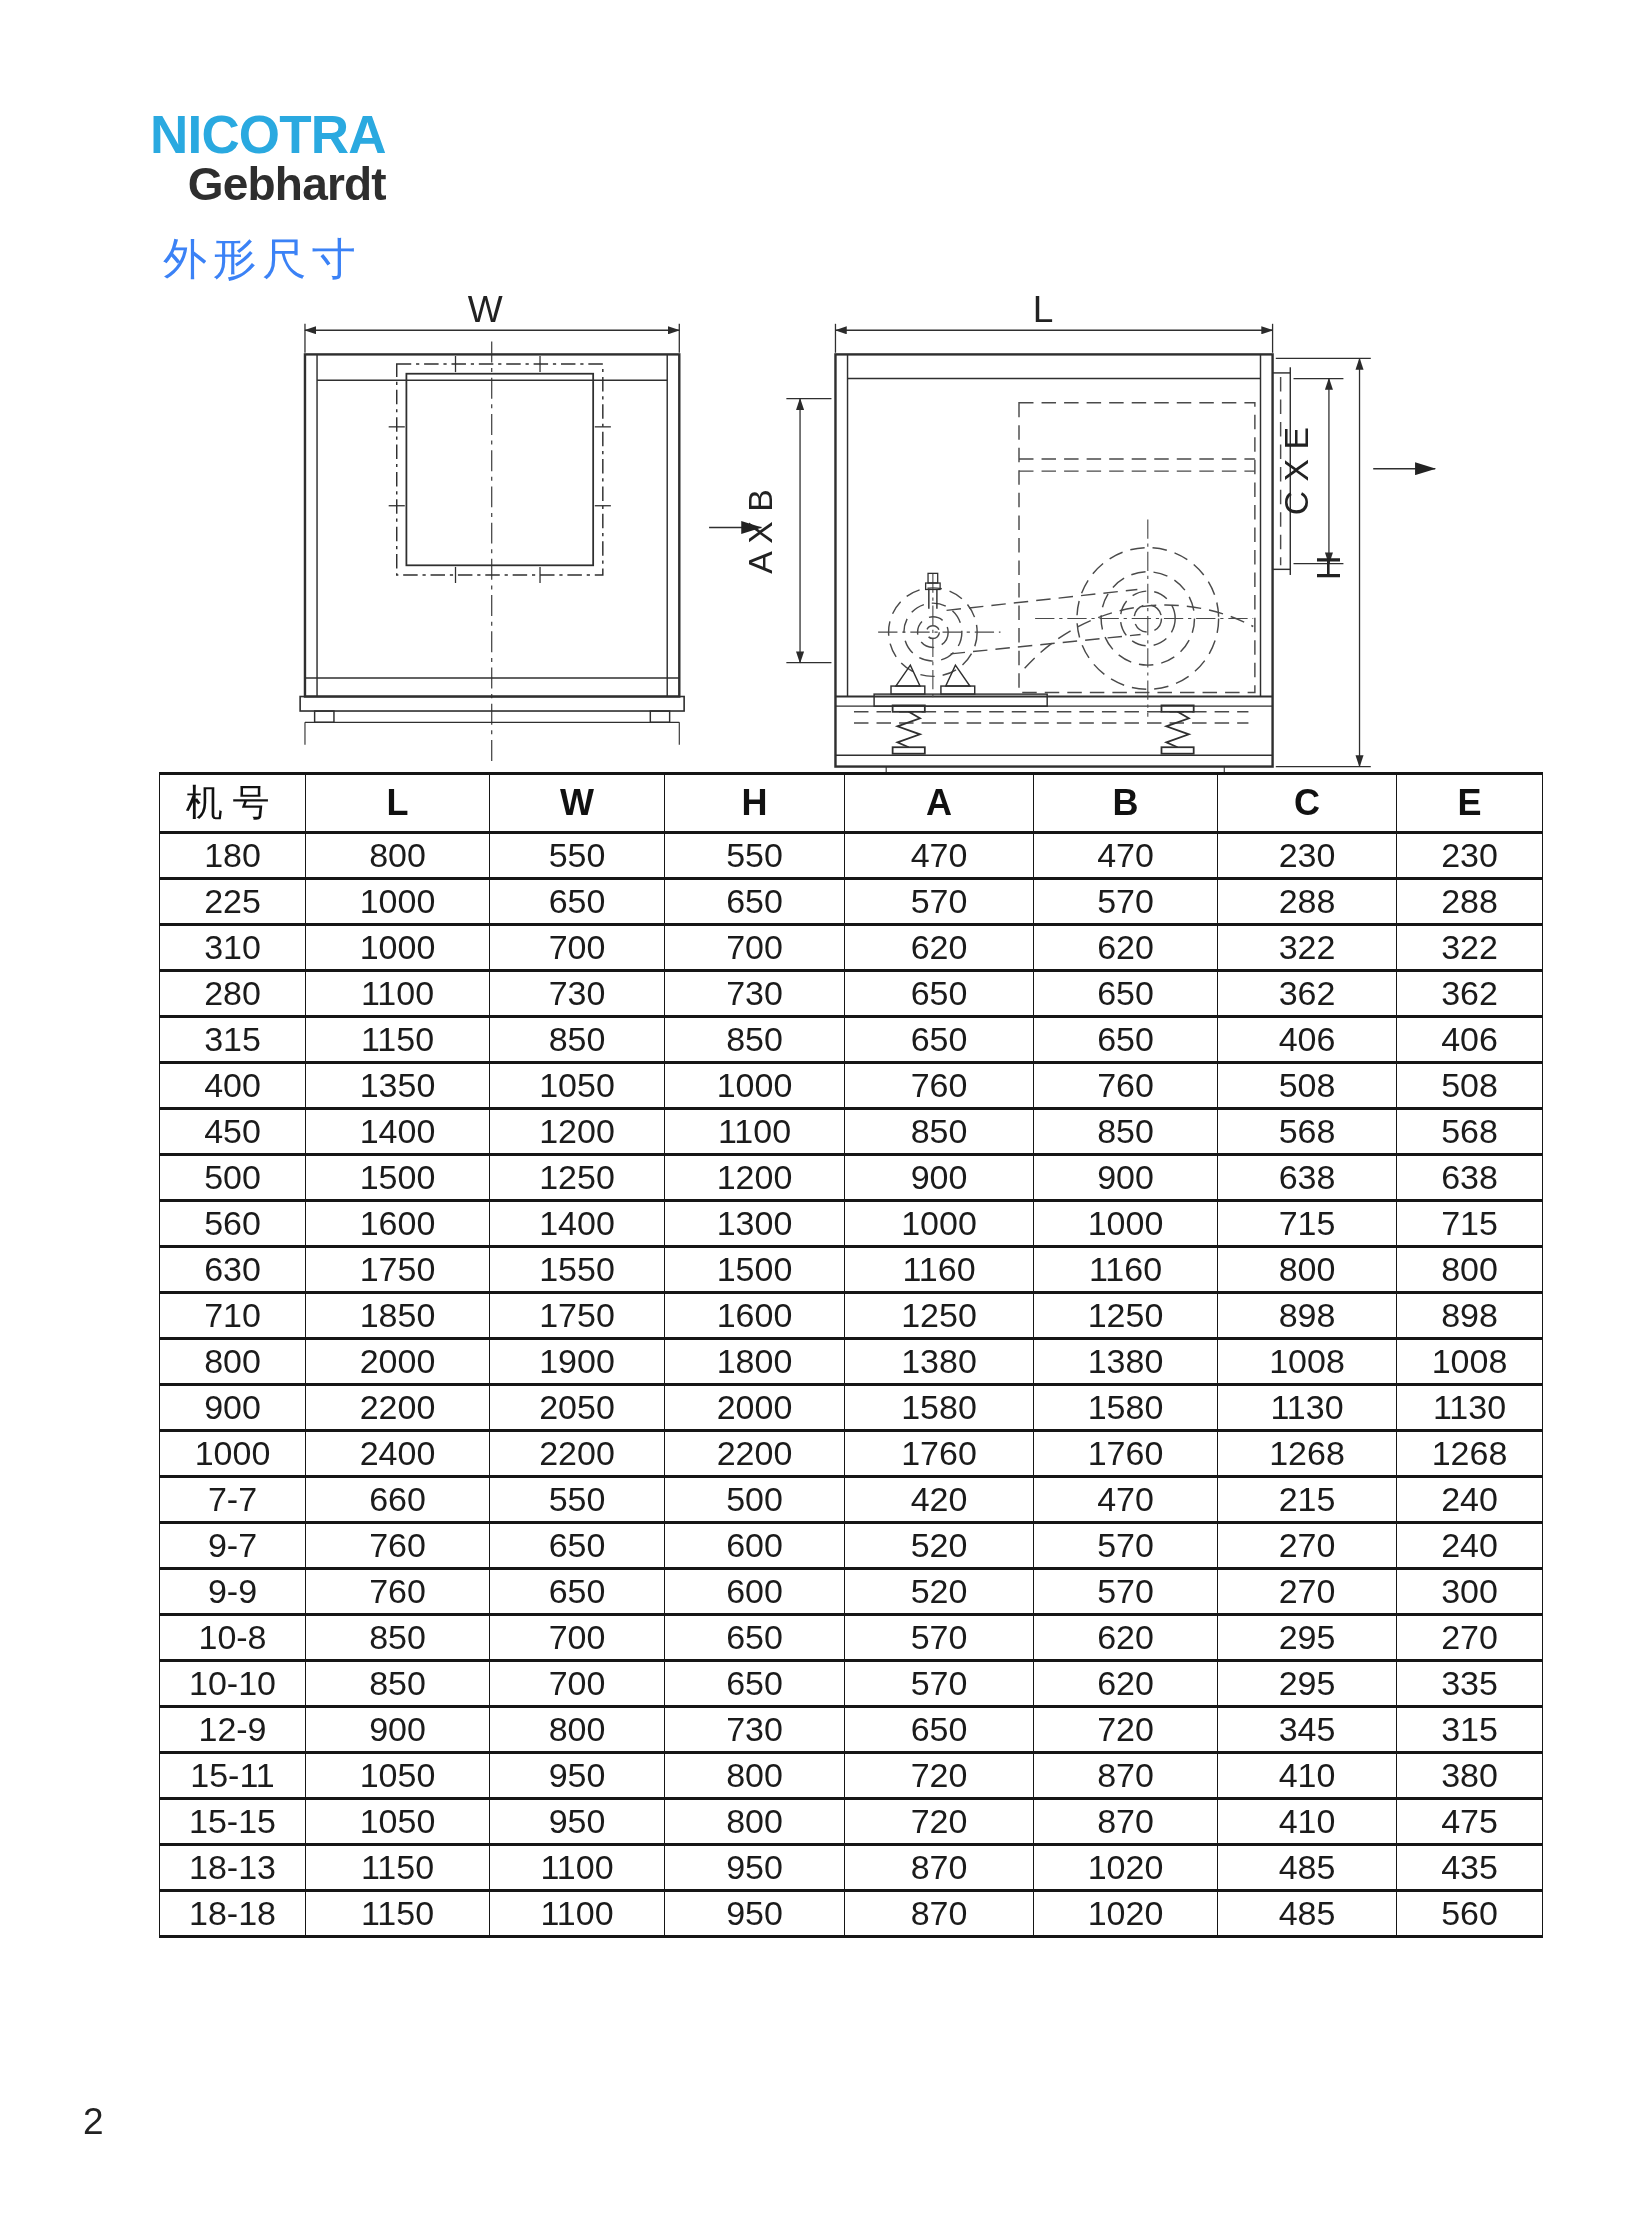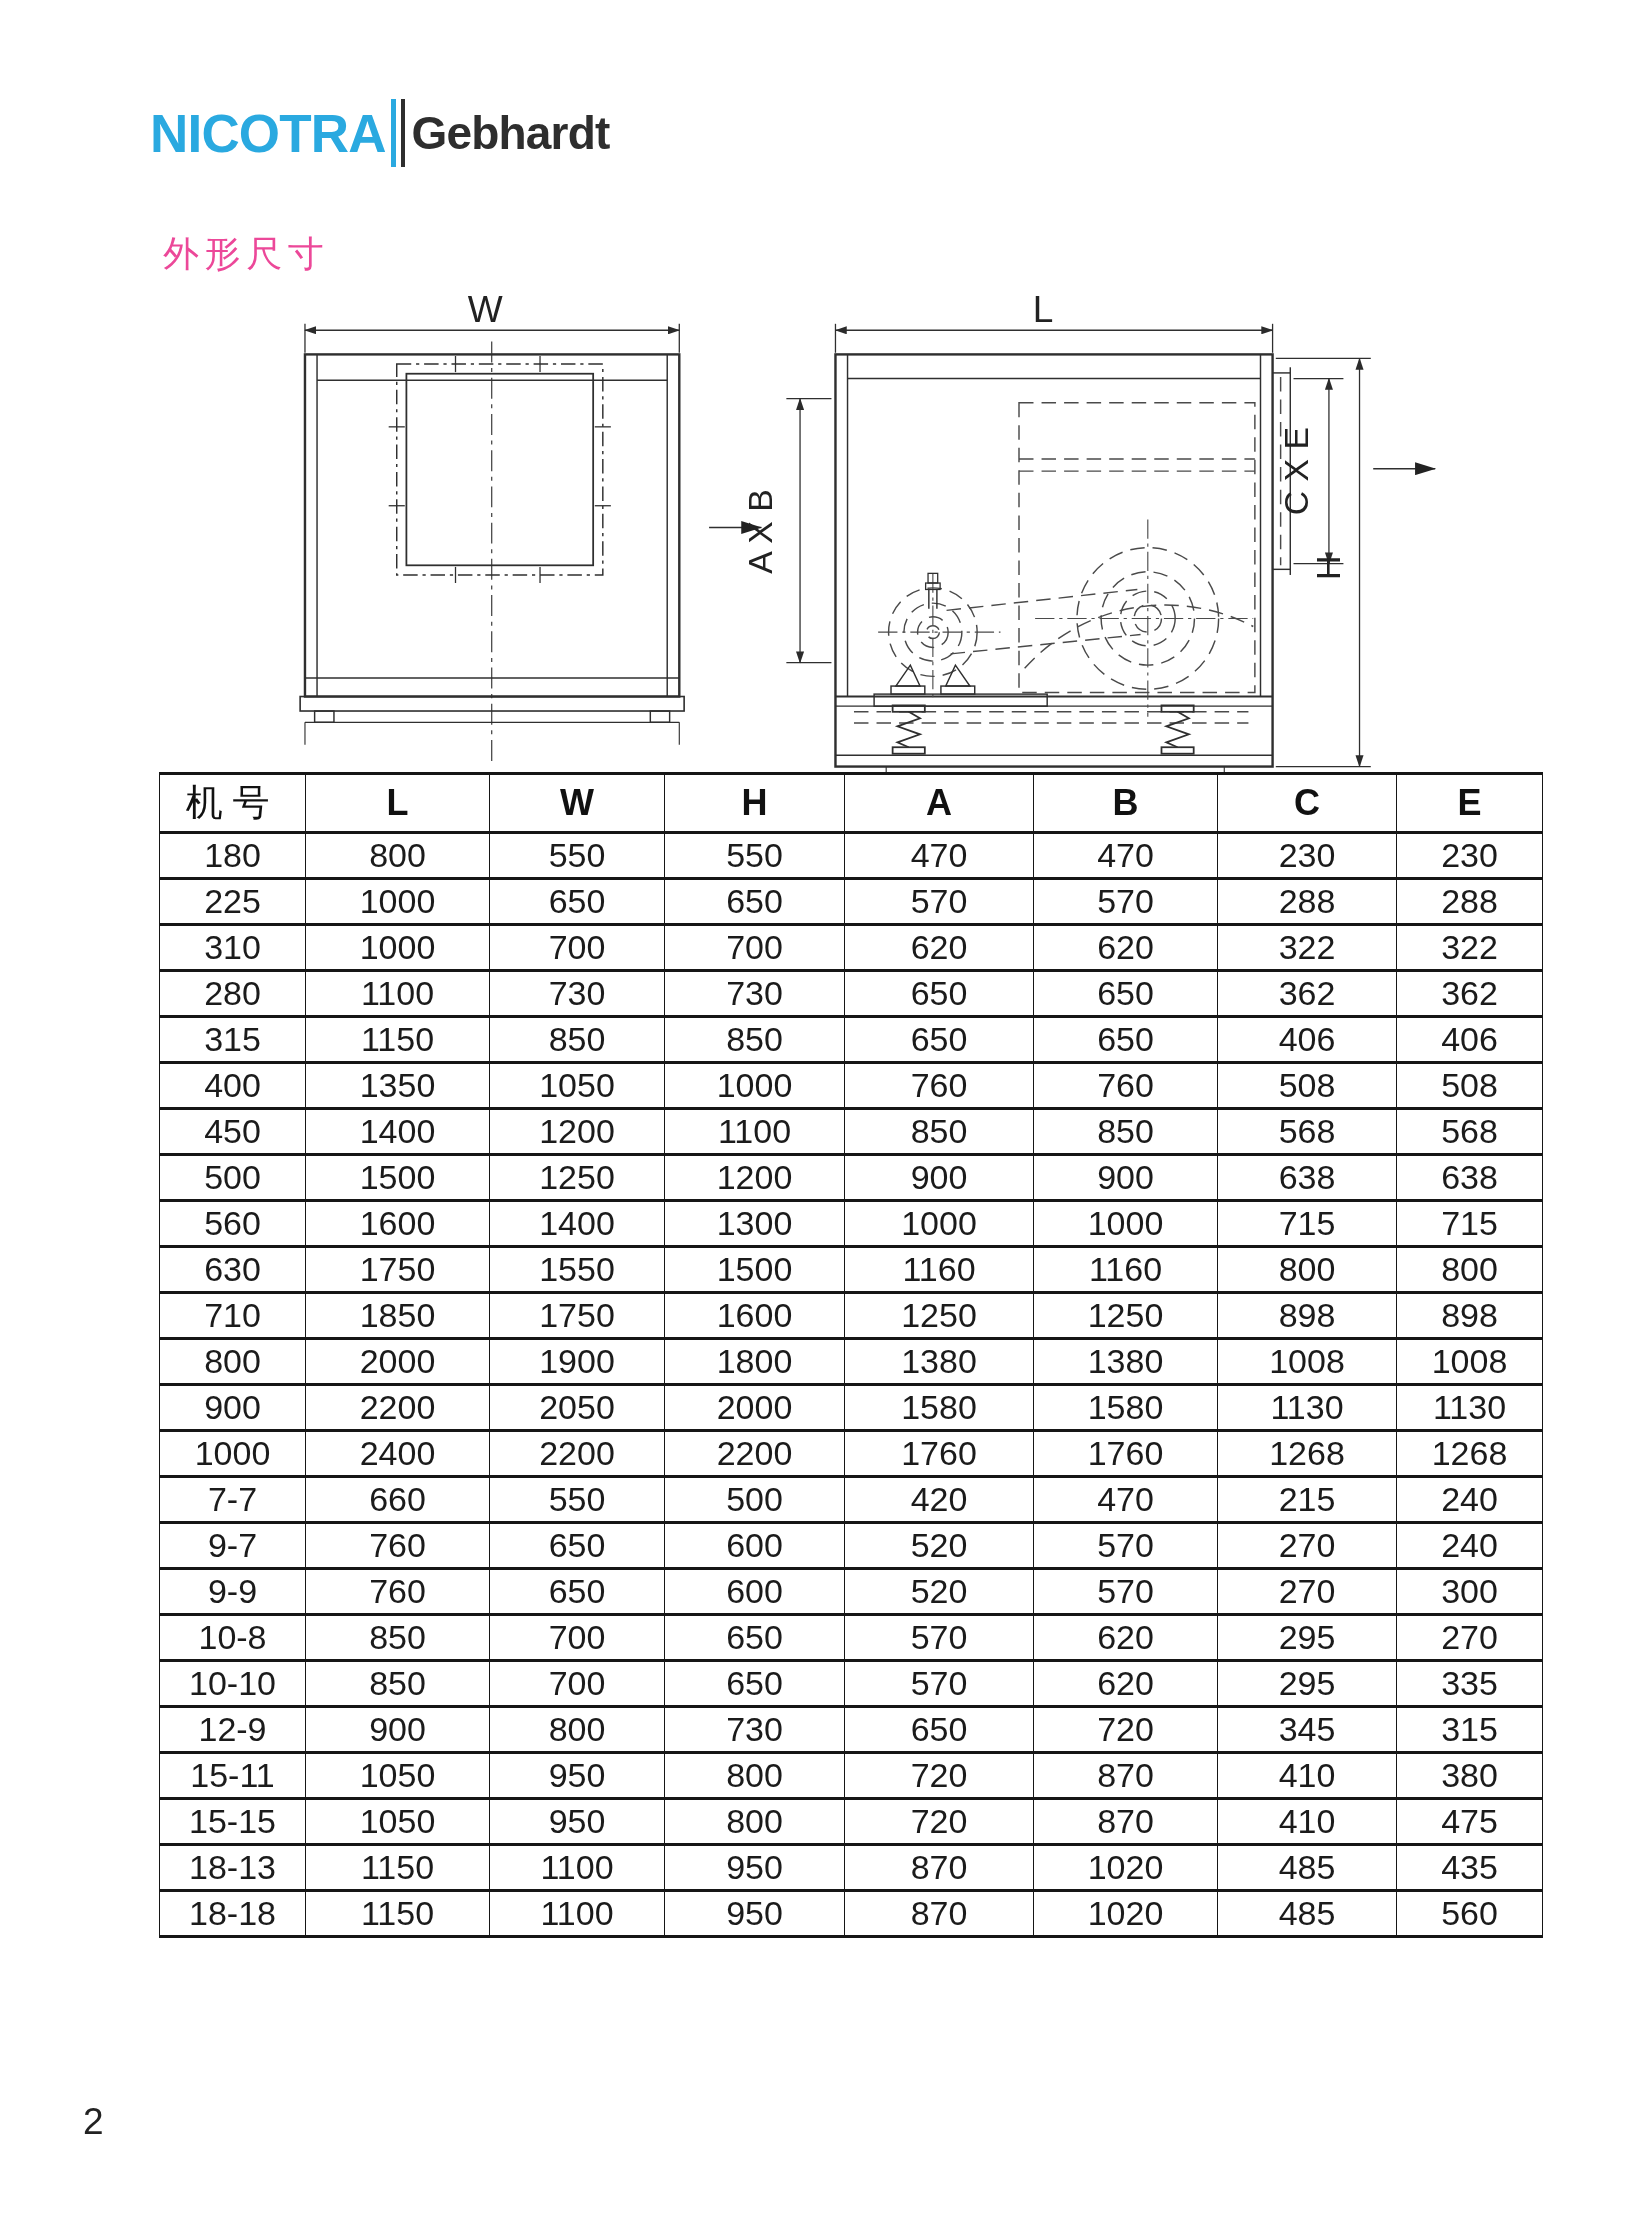--- a/index.html
+++ b/index.html
@@ -2,28 +2,28 @@
 <html style="font-size:13px"><head>
 <meta charset="utf-8">
 <style>
   html,body { margin:0; padding:0; background:#e8e8e8; }
   .page {
     position:relative; width:1650px; height:2239px; background:#ffffff;
     font-family:"Liberation Sans", sans-serif; color:#1d1d1d; overflow:hidden;
     margin:0 auto;
   }
   
-  .logo { position:absolute; left:150px; top:108px; display:flex; align-items:center; height:50px; }
+  .logo { position:absolute; left:150px; top:108px; display:flex; align-items:flex-end; height:50px;flex-direction:column; }
   .logo .primary { font-size:53px; font-weight:bold; letter-spacing:-0.8px; line-height:1; }
   .logo .bar-blue { width:4.8px; height:68px; margin-left:5.6px; }
   .logo .bar-black { width:4px; height:68px; margin-left:4.8px; margin-right:6.4px; }
   .logo .secondary { font-size:46px; font-weight:bold; letter-spacing:-0.8px; line-height:1; }
   
-  .section-title { position:absolute; left:163px; top:230px; font-size:36px; font-weight:500;
-    letter-spacing:5.6px; color:#ec4899; }
+  .section-title { position:absolute; left:163px; top:230px; font-size:44px; font-weight:500;
+    letter-spacing:5.6px; color:#3b82f6; }
   
   .drawing-wrap { position:absolute; left:0; top:290px; width:1650px; height:483px; }
   svg text { font-family:"Liberation Sans", sans-serif; fill:#222; }
   
   table.dims {
     position:absolute; left:159px; top:772px; width:1382px;
     border-collapse:collapse; table-layout:fixed; background:#fff;
   }
   table.dims th, table.dims td {
     border:1.6px solid #161616; border-top-width:3.2px; border-bottom-width:3.2px;

